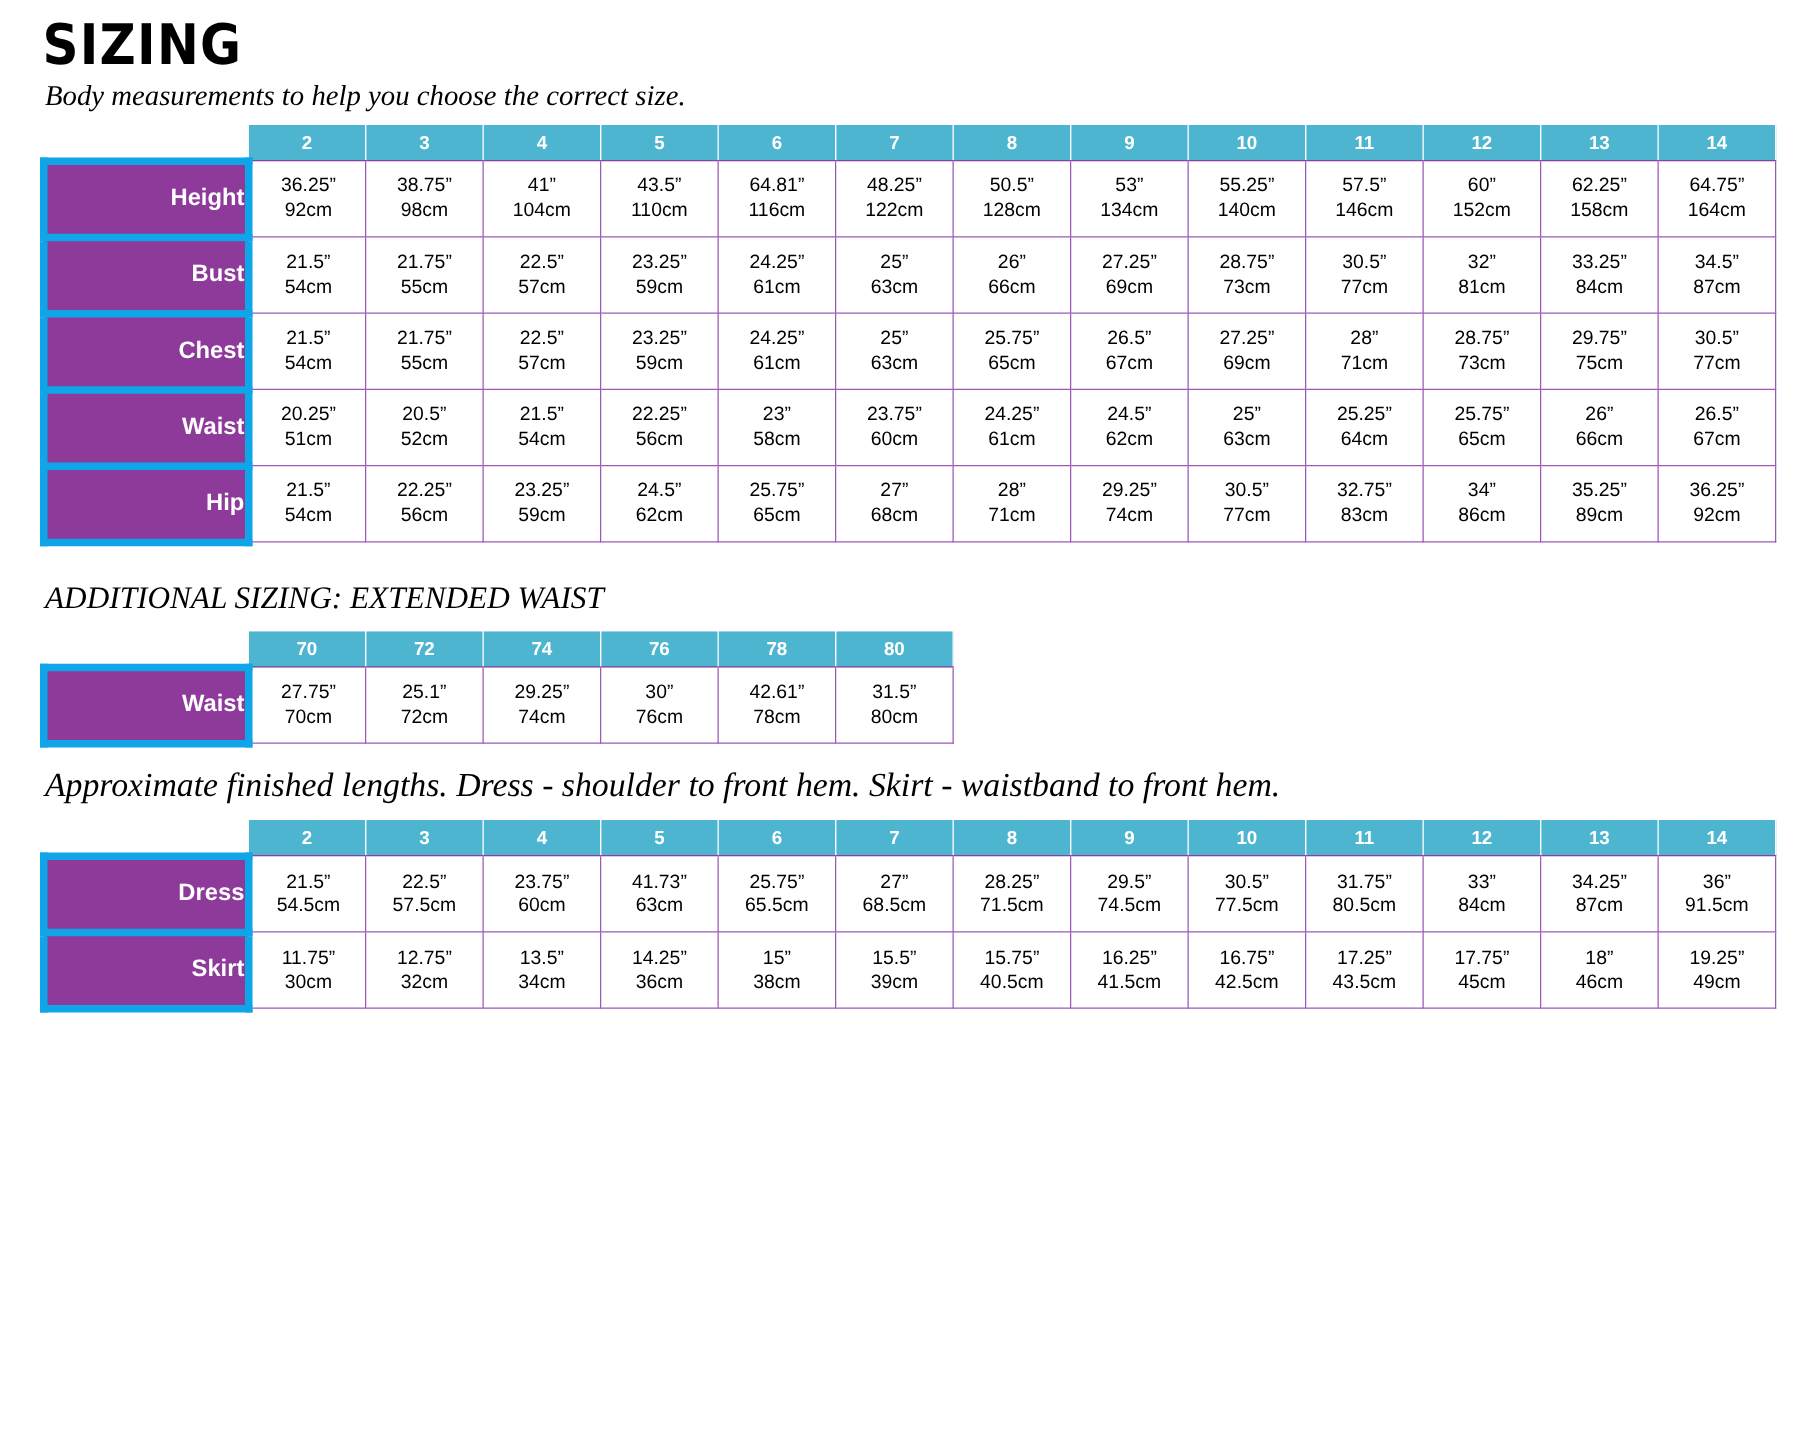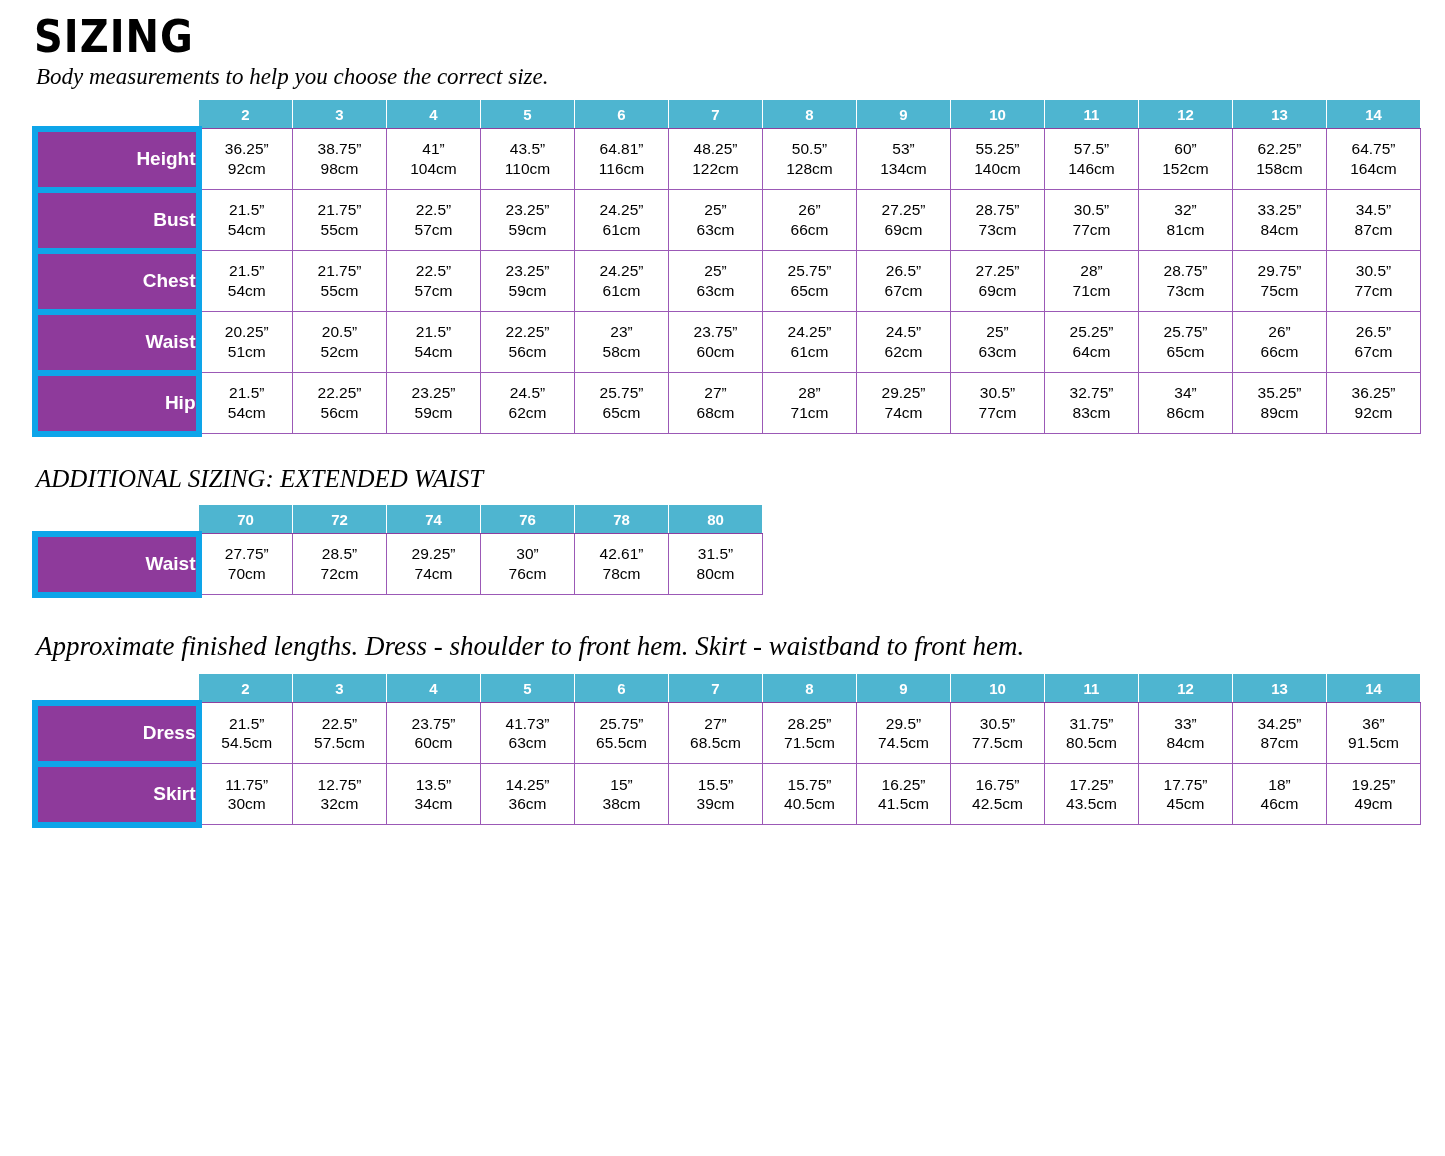--- a/index.html
+++ b/index.html
@@ -38,21 +38,21 @@
   }
   .section-heading {
     font-family: "Liberation Serif", serif;
     font-style: italic;
     font-size: 25px;
     margin: 28px 0 12px 4px;
     line-height: 1.1;
   }
   .section-heading.wide {
     font-size: 27px;
-    margin-top: 34px;
+    margin-top: 16px;
     font-style: italic;
   }
 
   table.sizing {
     border-collapse: collapse;
     table-layout: fixed;
     border-spacing: 0;
   }
   table.sizing td, table.sizing th {
     padding: 0;
@@ -451,21 +451,21 @@
         </tr>
     </thead>
     <tbody id="ext-table-body">
         <tr>
           <td class="rowhead">Waist</td>
           <td class="cell">
             <span class="inch">27.75”</span>
             <span class="cm">70cm</span>
           </td>
           <td class="cell">
-            <span class="inch">28.5”</span>
+            <span class="inch">25.1”</span>
             <span class="cm">72cm</span>
           </td>
           <td class="cell">
             <span class="inch">29.25”</span>
             <span class="cm">74cm</span>
           </td>
           <td class="cell">
             <span class="inch">30”</span>
             <span class="cm">76cm</span>
           </td>

